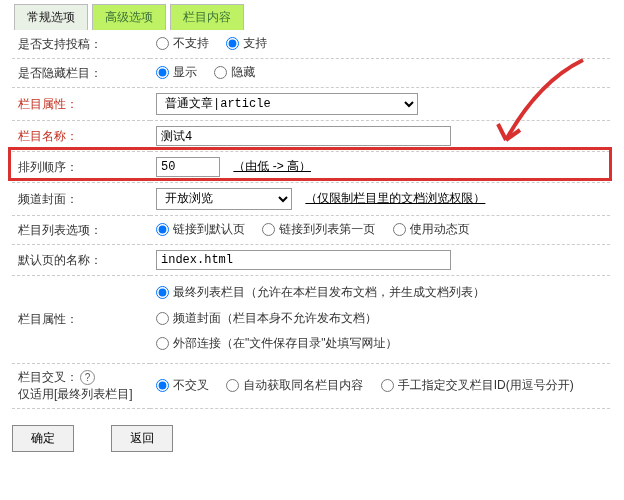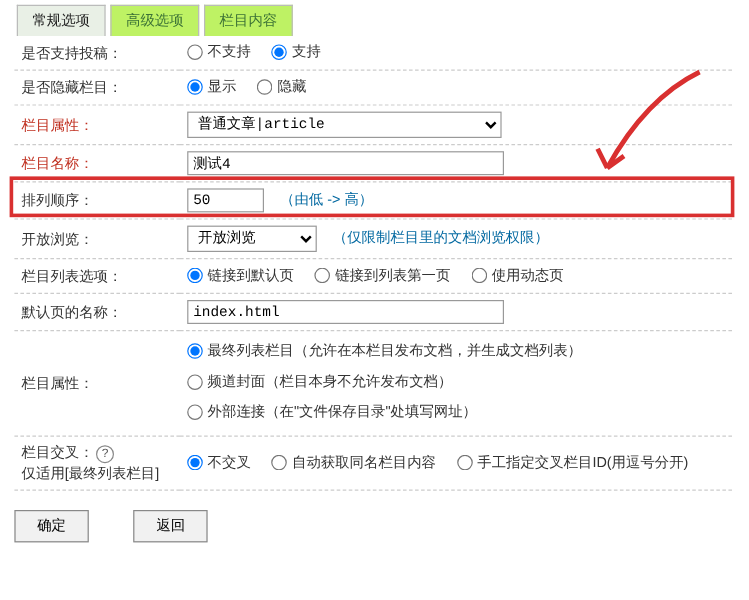--- a/index.html
+++ b/index.html
@@ -54,25 +54,25 @@
 .radio-wrap input[type=radio] { margin: 0; }
 input[type=text], select {
   font-family: Consolas, "Courier New", monospace;
   font-size: 12px;
   padding: 2px 4px;
   border: 1px solid #999;
   background: #fff;
   box-sizing: border-box;
 }
 .w-short { width: 64px; }
-.w-mid { width: 264px; }
+.w-mid { width: 295px; }
 .w-long { width: 302px; }
 .w-select-content { width: 262px; }
-.w-select-perm { width: 108px; }
-.note { margin-left: 10px; color: #0369a1; }
+.w-select-perm { width: 136px; }
+.note { margin-left: 10px; color: #000000; text-decoration: underline; }
 .highlight-row td {
   position: relative;
 }
 .highlight-box {
   position: absolute;
   border: 3px solid #d93030;
   left: 8px;
   right: 12px;
   top: 147px;
   height: 28px;
@@ -163,21 +163,21 @@
       <td><input type="text" class="w-mid" value="测试4" style=""></td>
     </tr>
     <tr>
       <td class="label-cell">排列顺序：</td>
       <td>
         <input type="text" class="w-short" value="50" style="">
         <span class="note">（由低 -&gt; 高）</span>
       </td>
     </tr>
     <tr>
-      <td class="label-cell">开放浏览：</td>
+      <td class="label-cell">频道封面：</td>
       <td>
         <select class="w-select-perm"><option>开放浏览</option></select>
         <span class="note">（仅限制栏目里的文档浏览权限）</span>
       </td>
     </tr>
     <tr>
       <td class="label-cell">栏目列表选项：</td>
       <td class="radio-wrap">
         <label>
               <input type="radio" name="lo" checked="" style="">

